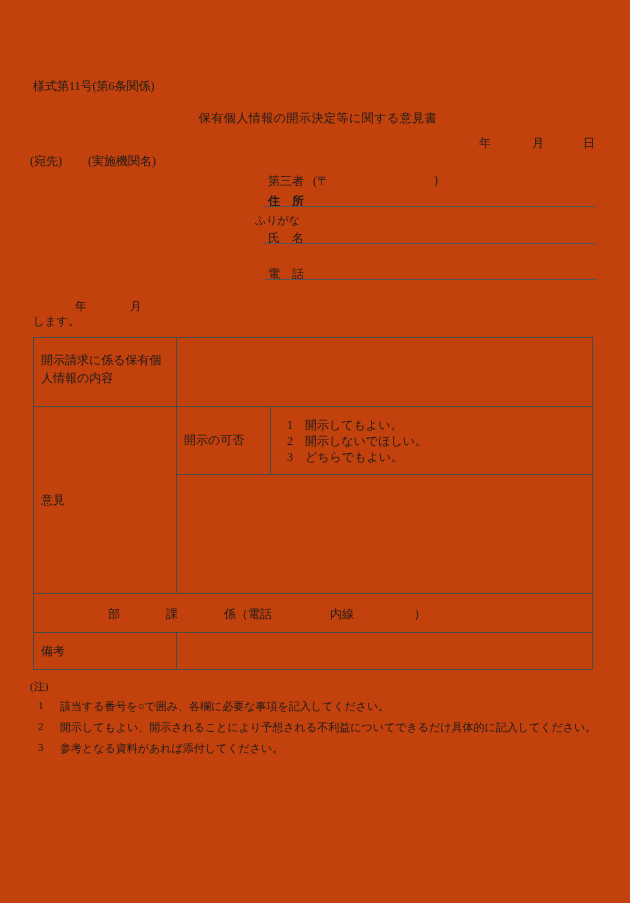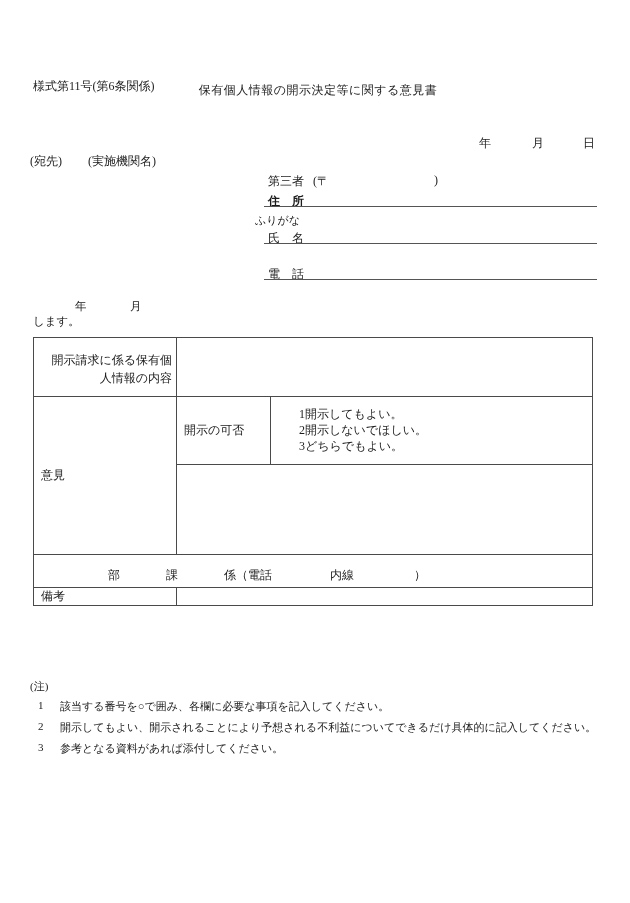--- a/index.html
+++ b/index.html
@@ -5,31 +5,31 @@
   html, body {
     margin: 0;
     padding: 0;
     background: #e8e8e8;
   }
   .page {
     position: relative;
     width: 630px;
     height: 903px;
     margin: 0 auto;
-    background: #ffffff;
+    background: #c2410c;
     color: #1c1c1c;
     font-family: "Liberation Serif", "DejaVu Serif", serif;
     font-size: 12px;
     overflow: hidden;
   }
   .abs { position: absolute; white-space: nowrap; }
 
   .form-number { left: 33px; top: 78px; }
   .doc-title {
-    left: 0; right: 0; top: 82px;
+    left: 0; right: 0; top: 110px;
     text-align: center;
     letter-spacing: 0.5px;
     margin-left: 6px;
   }
 
   
   .date-year  { left: 479px; top: 135px; }
   .date-month { left: 532px; top: 135px; }
   .date-day   { left: 583px; top: 135px; }
   .addr-to     { left: 30px; top: 153px; }
@@ -58,26 +58,25 @@
   .para { font-size: 11.5px; }
   .para-year  { left: 75px;  top: 299px; }
   .para-month { left: 130px; top: 299px; }
   .para-rest  { left: 185px; top: 299px; }
   .para-line2 { left: 33px;  top: 314px; }
 
   
   .form-table {
     position: absolute;
     left: 33px; top: 337px;
-    width: 560px; height: 269px;
+    width: 560px; height: 333px;
     border: 1px solid #4a4a4a;
     box-sizing: border-box;
     display: flex;
     flex-direction: column;
-    text-align: right;
   }
   .trow { display: flex; box-sizing: border-box; }
   .cell { box-sizing: border-box; }
   .c1 {
     width: 143px;
     flex: 0 0 143px;
     border-right: 1px solid #4a4a4a;
     padding: 0 4px 0 7px;
   }
   .row1 { height: 69px; border-bottom: 1px solid #4a4a4a; }

